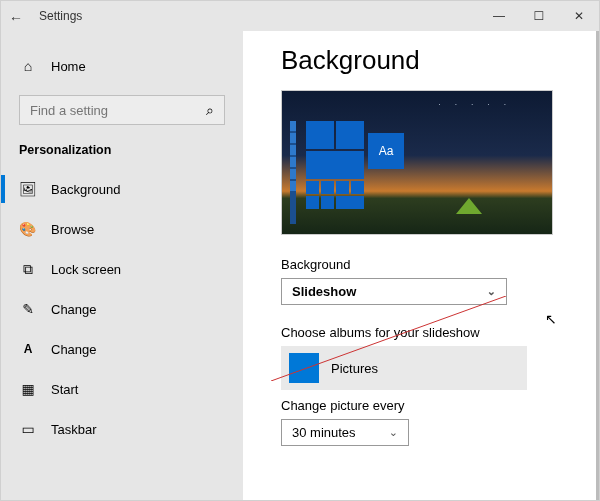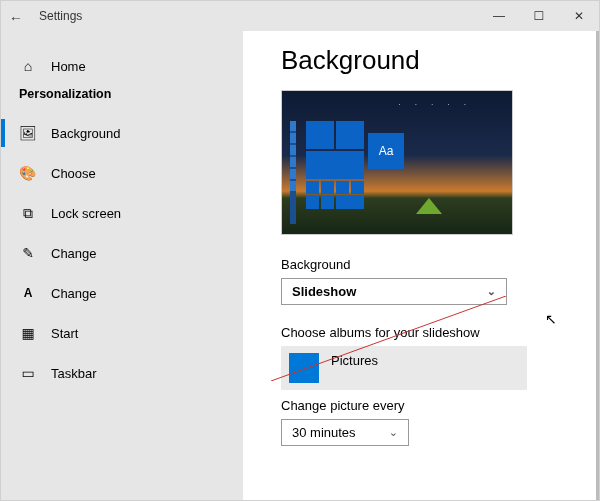--- a/index.html
+++ b/index.html
@@ -14,33 +14,33 @@
   .sidebar { width: 242px; background: #e6e6e6; display: flex; flex-direction: column; padding-top: 18px; }
   .home { display: flex; align-items: center; gap: 14px; padding: 8px 18px; font-size: 13px; }
   .search { display: flex; align-items: center; border: 1px solid #bfbfbf; background: #ededed; margin: 12px 18px 14px; height: 30px; padding: 0 10px; }
   .search input { flex: 1; border: none; outline: none; background: transparent; font-size: 13px; color: #666; }
   .cat { font-weight: 600; font-size: 12.5px; padding: 4px 18px 12px; }
   .navitem { display: flex; align-items: center; gap: 14px; padding: 11px 18px; font-size: 13px; position: relative; }
   .navitem.selected::before { content: ""; position: absolute; left: 0; top: 6px; bottom: 6px; width: 4px; background: #0078d7; }
   .icon { width: 18px; height: 18px; display: inline-flex; align-items: center; justify-content: center; font-size: 14px; }
   .content { flex: 1; position: relative; overflow: hidden; padding: 14px 30px 0 38px; }
   .content h1 { font-size: 26px; font-weight: 400; margin-bottom: 14px; }
-  .preview { width: 232px; height: 145px; background: linear-gradient(to bottom, #0d1a33 0%, #1a2a4a 45%, #c97a2e 70%, #2d3d1f 75%, #162616 100%); position: relative; border: 1px solid #ccc; margin-bottom: 22px; }
+  .preview { width: 272px; height: 145px; background: linear-gradient(to bottom, #0d1a33 0%, #1a2a4a 45%, #c97a2e 70%, #2d3d1f 75%, #162616 100%); position: relative; border: 1px solid #ccc; margin-bottom: 22px; }
   .sbar { position: absolute; left: 8px; top: 30px; width: 6px; bottom: 10px; background: #1b4f8f; }
   .sbar span { display: block; height: 10px; background: #2e79cc; margin-bottom: 2px; }
   .tiles { position: absolute; left: 24px; top: 30px; width: 108px; }
   .trow { display: flex; gap: 2px; margin-bottom: 2px; }
   .tile { background: #0b63c6; }
   .aa { position: absolute; right: 10px; top: 12px; width: 36px; height: 36px; background: #0b63c6; color: #fff; font-size: 12px; display: flex; align-items: center; justify-content: center; }
   .tent { position: absolute; right: 70px; bottom: 20px; width: 0; height: 0; border-left: 13px solid transparent; border-right: 13px solid transparent; border-bottom: 16px solid #6fa82f; }
   .stars { position: absolute; top: 10px; right: 40px; color: #c9d6e8; font-size: 7px; letter-spacing: 6px; }
   .lbl { font-size: 13px; margin-bottom: 6px; }
   .dropdown { display: flex; align-items: center; justify-content: space-between; border: 1px solid #999; padding: 5px 10px; font-size: 13px; margin-bottom: 20px; background: #fff; }
   .bgdd { width: 226px; font-weight: bold; }
-  .album { display: flex; align-items: flex-start; background: #e9e9e9; padding: 7px 8px; gap: 12px; width: 246px; margin-bottom: 8px; }
+  .album { display: flex; align-items: center; background: #e9e9e9; padding: 7px 8px; gap: 12px; width: 246px; margin-bottom: 8px; }
   .swatch { width: 30px; height: 30px; background: #0078d7; }
   .browse { border: 1px solid #bbb; background: #ddd; padding: 5px 14px; font-size: 13px; display: inline-block; margin-bottom: 18px; }
   .cpdd { width: 128px; }
   .vscroll { position: absolute; right: 0; top: 0; bottom: 0; width: 3px; background: #bcbcbc; }
   .cursor { position: absolute; top: 280px; left: 302px; font-size: 14px; pointer-events: none; }
   .redline { position: absolute; top: 265px; left: 28px; width: 235px; height: 85px; pointer-events: none; }
   .chev { font-size: 11px; color: #555; }
 </style>
 </head>
 <body>
@@ -57,30 +57,34 @@
   </div>
 
   <div class="body">
     <div class="sidebar">
 
       <div class="home">
         <span class="icon">⌂</span>
         <span>Home</span>
       </div>
 
+      <div class="search">
+        <input type="text" placeholder="Find a setting" style="">
+        <span class="icon">⌕</span>
+      </div>
 
       <div class="cat">Personalization</div>
 
       <div class="navitem selected">
         <span class="icon">🖼</span>
         <span>Background</span>
       </div>
       <div class="navitem">
         <span class="icon">🎨</span>
-        <span>Choose</span>
+        <span>Browse</span>
       </div>
       <div class="navitem">
         <span class="icon">⧉</span>
         <span>Lock screen</span>
       </div>
       <div class="navitem">
         <span class="icon">✎</span>
         <span>Change</span>
       </div>
       <div class="navitem">

